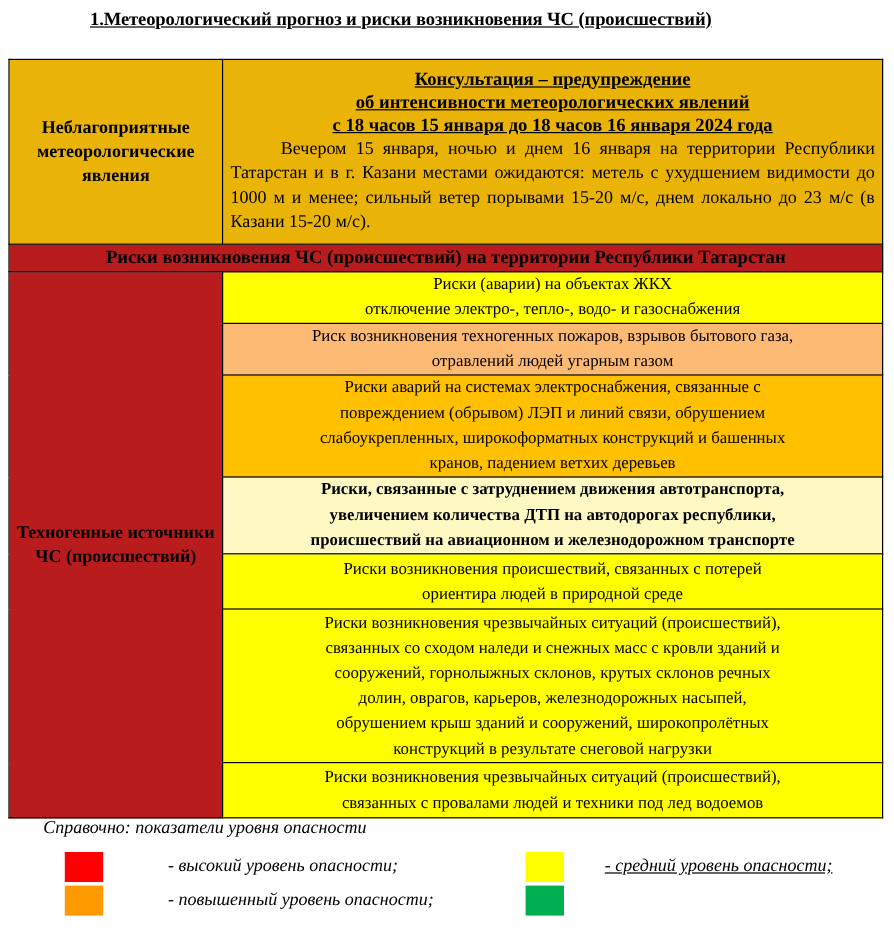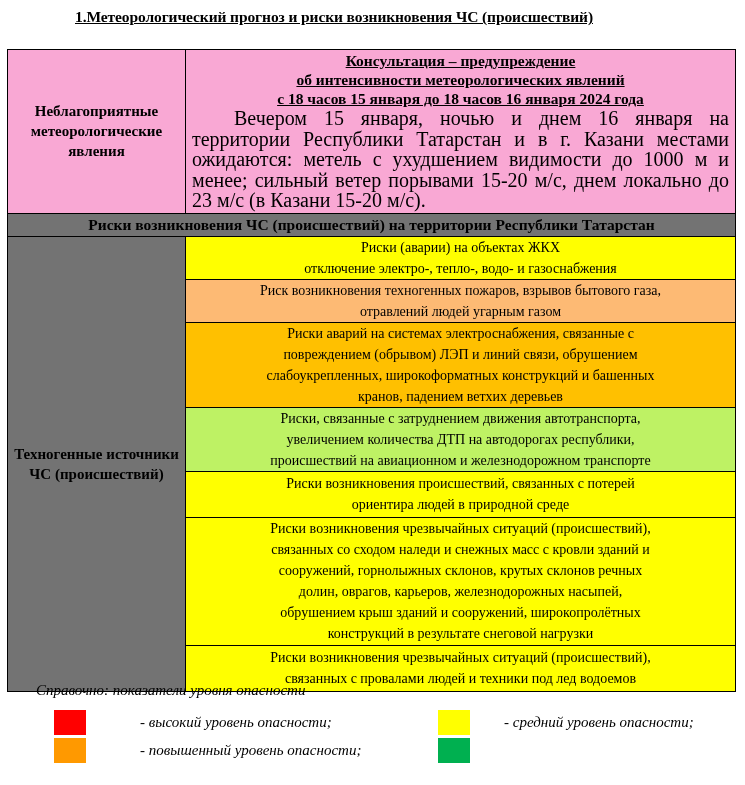--- a/index.html
+++ b/index.html
@@ -13,31 +13,31 @@
     letter-spacing: -0.1px; white-space: nowrap;
   }
   table.main {
     position: absolute; left: 7px; top: 49px; width: 729px;
     border-collapse: collapse; table-layout: fixed;
   }
   table.main td {
     border: 1px solid #000; padding: 0; vertical-align: middle;
   }
   .col-left { width: 178px; }
-  .yellow { background: #f9a8d4; }
-  .white { background: #737373; }
+  .yellow { background: #eab308; }
+  .white { background: #b91c1c; }
   .left-head {
     text-align: center; font-weight: bold; font-size: 15px; line-height: 20px;
   }
   .consult-head {
     text-align: center; font-weight: bold; font-size: 15.5px; line-height: 19px;
     text-decoration: underline; padding-top: 1px;
   }
   .consult-body {
-    text-align: justify; font-size: 20px; line-height: 20.5px;
+    text-align: justify; font-size: 15px; line-height: 20.5px;
     padding: 0 6px 2px 6px; text-indent: 42px;
   }
   .risks-header {
     text-align: center; font-weight: bold; font-size: 15.5px; line-height: 22px;
     white-space: nowrap;
   }
   .risk {
     text-align: center; font-size: 14px; line-height: 21px; padding: 0 4px;
   }
   .legend-title {
@@ -91,21 +91,21 @@
       </tr>
   <tr style="height:84px;">
         <td class="risk" style="background: rgb(255, 192, 0);">
           <div>Риски аварий на системах электроснабжения, связанные с</div>
           <div>повреждением (обрывом) ЛЭП и линий связи, обрушением</div>
           <div>слабоукрепленных, широкоформатных конструкций и башенных</div>
           <div>кранов, падением ветхих деревьев</div>
         </td>
       </tr>
   <tr style="height:64px;">
-        <td class="risk" style="background: #bef264;">
+        <td class="risk" style="background: #fef9c3; font-weight: bold;">
           <div>Риски, связанные с затруднением движения автотранспорта,</div>
           <div>увеличением количества ДТП на автодорогах республики,</div>
           <div>происшествий на авиационном и железнодорожном транспорте</div>
         </td>
       </tr>
   <tr style="height:46px;">
         <td class="risk" style="background: rgb(255, 255, 0);">
           <div>Риски возникновения происшествий, связанных с потерей</div>
           <div>ориентира людей в природной среде</div>
         </td>
@@ -132,19 +132,19 @@
 <div class="legend-title">Справочно: показатели уровня опасности</div>
 
 <div class="legend-item" style="left:54px; top:710px;">
   <span class="swatch" style="background: rgb(255, 0, 0);"></span>
   <span class="legend-label">- высокий уровень опасности;</span>
 </div>
 <div class="legend-item" style="left:54px; top:738px;">
   <span class="swatch" style="background: rgb(255, 153, 0);"></span>
   <span class="legend-label">- повышенный уровень опасности;</span>
 </div>
-<div class="legend-item right" style="left:438px; top:710px;">
+<div class="legend-item right" style="left:438px; top:710px;text-decoration:underline;">
   <span class="swatch" style="background: rgb(255, 255, 0);"></span>
   <span class="legend-label">- средний уровень опасности;</span>
 </div>
 <div class="legend-item right" style="left:438px; top:738px;">
   <span class="swatch" style="background: rgb(0, 176, 80);"></span>
 </div>
 
 </body></html>

